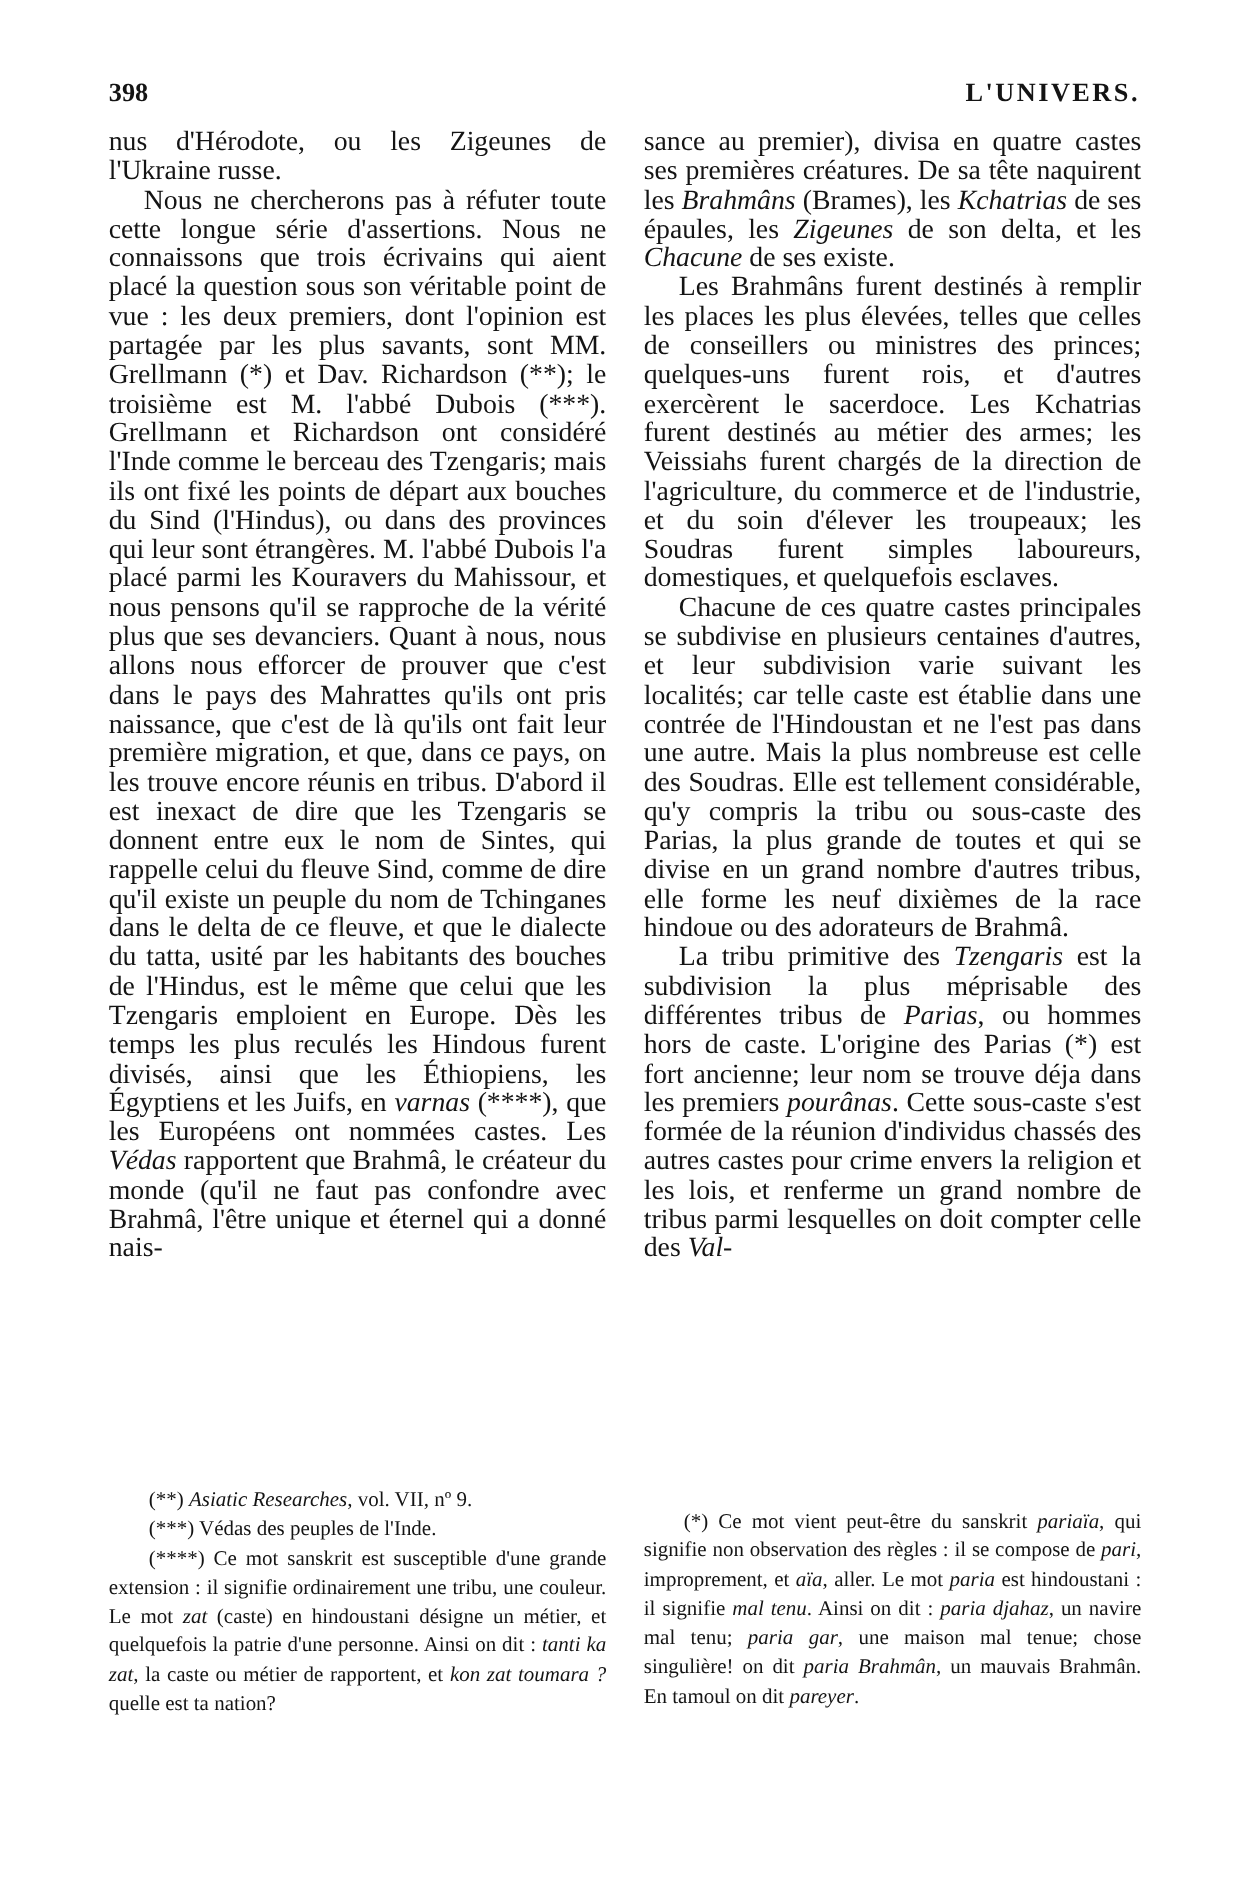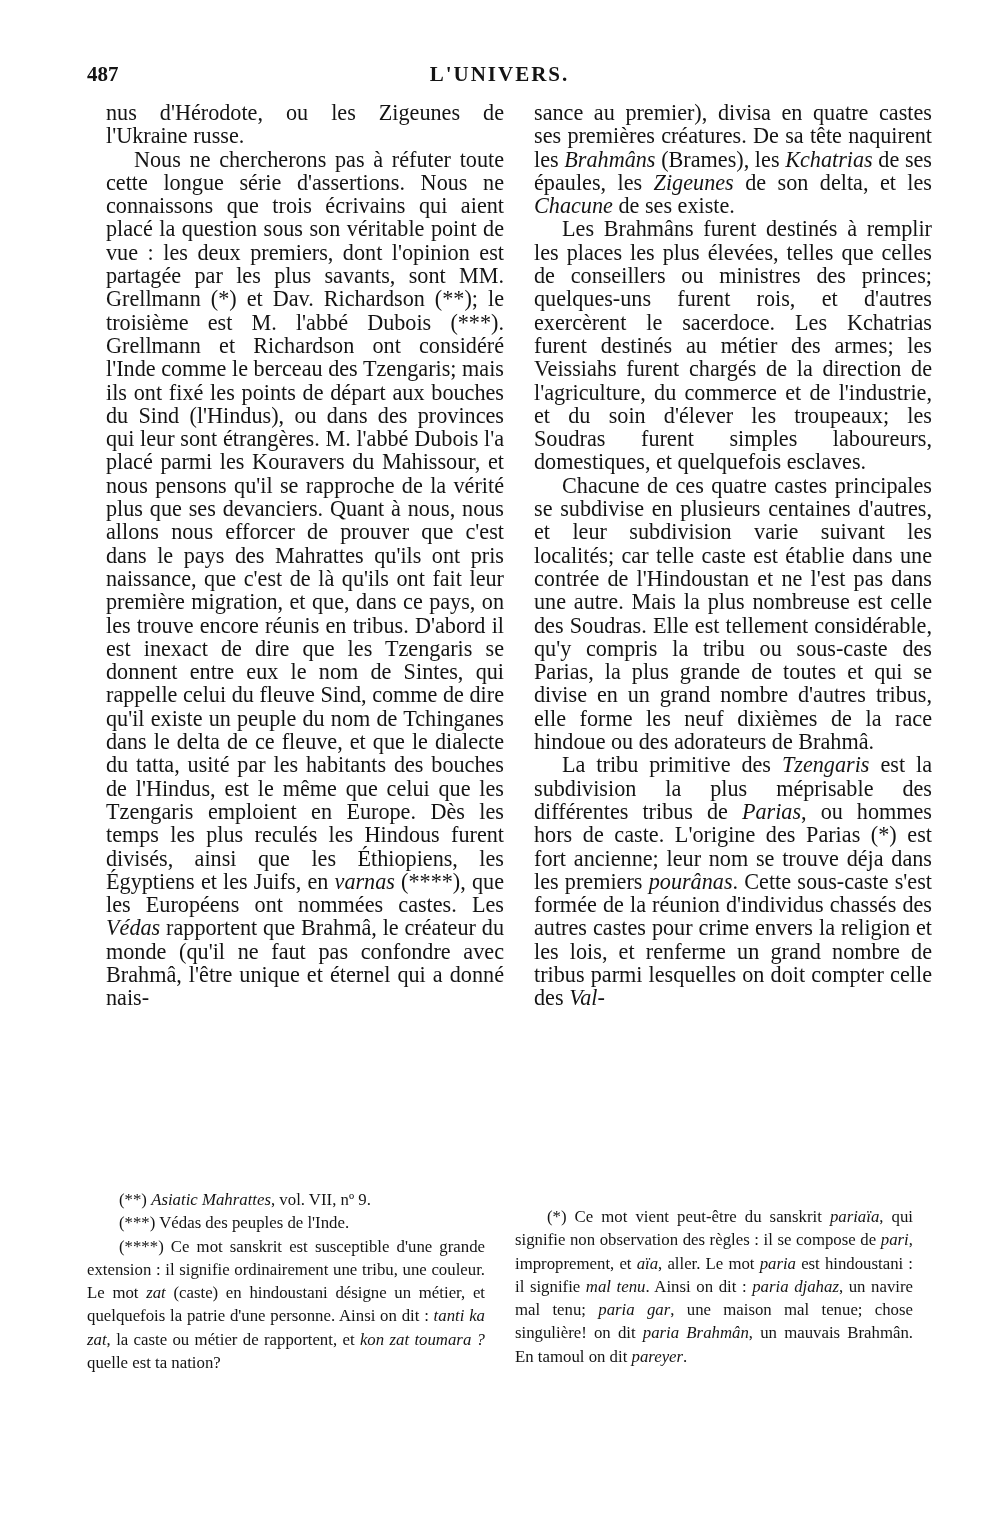--- a/index.html
+++ b/index.html
@@ -1,55 +1,55 @@
 <!DOCTYPE html>
 <html><head>
 <meta charset="utf-8">
 <style>
   html, body { margin: 0; padding: 0; background: #ffffff; }
   body { width: 994px; height: 1523px; position: relative; overflow: hidden;
          font-family: "DejaVu Serif", "Liberation Serif", serif; color: #141414; }
   .header { position: absolute; top: 62px; left: 87px; width: 825px; height: 30px; }
   .page-num { position: absolute; left: 0; top: 0; font-size: 21px; font-weight: bold;
               font-family: "Liberation Serif", serif; }
-  .running-title { position: absolute; left: 0; right: 0; top: 0; text-align: center;
+  .running-title { position: absolute; left: 0; right: 0; top: 0; text-align: right;
                    font-size: 21px; font-weight: bold; letter-spacing: 2px;
                    font-family: "Liberation Serif", serif; }
-  .col { position: absolute; width: 398px; font-family: "Liberation Serif", serif; margin-left: 19px; }
+  .col { position: absolute; width: 398px; font-family: "Liberation Serif", serif; }
   .col-left { left: 87px; top: 101px; }
   .col-right { left: 515px; top: 101px; }
   .body-text p { margin: 0; font-size: 22.2px; line-height: 23.3px; text-align: justify;
                  text-indent: 28px; }
   .body-text p.noindent { text-indent: 0; }
   .notes { position: absolute; width: 398px; font-family: "Liberation Serif", serif; }
   .notes-left { left: 87px; top: 1188px; }
   .notes-right { left: 515px; top: 1205px; }
   .notes p { margin: 0; font-size: 16.8px; line-height: 23.3px; text-align: justify;
              text-indent: 32px; }
   i { font-style: italic; }
 </style>
 </head>
 <body>
 
 <div class="header">
-  <span class="page-num">487</span>
+  <span class="page-num">398</span>
   <div class="running-title">L'UNIVERS.</div>
 </div>
 
 <div class="col col-left body-text">
     <p class="noindent"><span>nus d'Hérodote, ou les Zigeunes de l'Ukraine russe.</span></p>
     <p><span>Nous ne chercherons pas à réfuter toute cette longue série d'assertions. Nous ne connaissons que trois écrivains qui aient placé la question sous son véritable point de vue : les deux premiers, dont l'opinion est partagée par les plus savants, sont MM. Grellmann (*) et Dav. Richardson (**); le troisième est M. l'abbé Dubois (***). Grellmann et Richardson ont considéré l'Inde comme le berceau des Tzengaris; mais ils ont fixé les points de départ aux bouches du Sind (l'Hindus), ou dans des provinces qui leur sont étrangères. M. l'abbé Dubois l'a placé parmi les Kouravers du Mahissour, et nous pensons qu'il se rapproche de la vérité plus que ses devanciers. Quant à nous, nous allons nous efforcer de prouver que c'est dans le pays des Mahrattes qu'ils ont pris naissance, que c'est de là qu'ils ont fait leur première migration, et que, dans ce pays, on les trouve encore réunis en tribus. D'abord il est inexact de dire que les Tzengaris se donnent entre eux le nom de Sintes, qui rappelle celui du fleuve Sind, comme de dire qu'il existe un peuple du nom de Tchinganes dans le delta de ce fleuve, et que le dialecte du tatta, usité par les habitants des bouches de l'Hindus, est le même que celui que les Tzengaris emploient en Europe. Dès les temps les plus reculés les Hindous furent divisés, ainsi que les Éthiopiens, les Égyptiens et les Juifs, en </span><i>varnas</i><span> (****), que les Européens ont nommées castes. Les </span><i>Védas</i><span> rapportent que Brahmâ, le créateur du monde (qu'il ne faut pas confondre avec Brahmâ, l'être unique et éternel qui a donné nais-</span></p>
   </div>
 <div class="col col-right body-text">
     <p class="noindent"><span>sance au premier), divisa en quatre castes ses premières créatures. De sa tête naquirent les </span><i>Brahmâns</i><span> (Brames), les </span><i>Kchatrias</i><span> de ses épaules, les </span><i>Zigeunes</i><span> de son delta, et les </span><i>Chacune</i><span> de ses existe.</span></p>
     <p><span>Les Brahmâns furent destinés à remplir les places les plus élevées, telles que celles de conseillers ou ministres des princes; quelques-uns furent rois, et d'autres exercèrent le sacerdoce. Les Kchatrias furent destinés au métier des armes; les Veissiahs furent chargés de la direction de l'agriculture, du commerce et de l'industrie, et du soin d'élever les troupeaux; les Soudras furent simples laboureurs, domestiques, et quelquefois esclaves.</span></p>
     <p><span>Chacune de ces quatre castes principales se subdivise en plusieurs centaines d'autres, et leur subdivision varie suivant les localités; car telle caste est établie dans une contrée de l'Hindoustan et ne l'est pas dans une autre. Mais la plus nombreuse est celle des Soudras. Elle est tellement considérable, qu'y compris la tribu ou sous-caste des Parias, la plus grande de toutes et qui se divise en un grand nombre d'autres tribus, elle forme les neuf dixièmes de la race hindoue ou des adorateurs de Brahmâ.</span></p>
     <p><span>La tribu primitive des </span><i>Tzengaris</i><span> est la subdivision la plus méprisable des différentes tribus de </span><i>Parias</i><span>, ou hommes hors de caste. L'origine des Parias (*) est fort ancienne; leur nom se trouve déja dans les premiers </span><i>pourânas</i><span>. Cette sous-caste s'est formée de la réunion d'individus chassés des autres castes pour crime envers la religion et les lois, et renferme un grand nombre de tribus parmi lesquelles on doit compter celle des </span><i>Val-</i></p>
   </div>
 
 <div class="notes notes-left">
-    <p><span>(**) </span><i>Asiatic Mahrattes</i><span>, vol. VII, nº 9.</span></p>
+    <p><span>(**) </span><i>Asiatic Researches</i><span>, vol. VII, nº 9.</span></p>
     <p><span>(***) Védas des peuples de l'Inde.</span></p>
     <p><span>(****) Ce mot sanskrit est susceptible d'une grande extension : il signifie ordinairement une tribu, une couleur. Le mot </span><i>zat</i><span> (caste) en hindoustani désigne un métier, et quelquefois la patrie d'une personne. Ainsi on dit : </span><i>tanti ka zat</i><span>, la caste ou métier de rapportent, et </span><i>kon zat toumara ?</i><span> quelle est ta nation?</span></p>
   </div>
 <div class="notes notes-right">
     <p><span>(*) Ce mot vient peut-être du sanskrit </span><i>pariaïa</i><span>, qui signifie non observation des règles : il se compose de </span><i>pari</i><span>, improprement, et </span><i>aïa</i><span>, aller. Le mot </span><i>paria</i><span> est hindoustani : il signifie </span><i>mal tenu</i><span>. Ainsi on dit : </span><i>paria djahaz</i><span>, un navire mal tenu; </span><i>paria gar</i><span>, une maison mal tenue; chose singulière! on dit </span><i>paria Brahmân</i><span>, un mauvais Brahmân. En tamoul on dit </span><i>pareyer</i><span>.</span></p>
   </div>
 
 </body></html>

